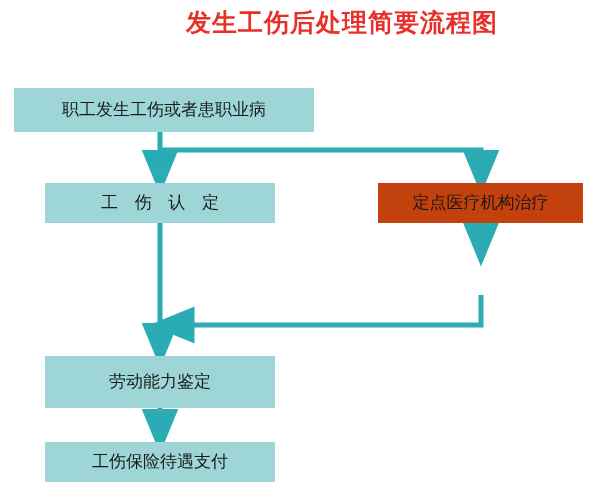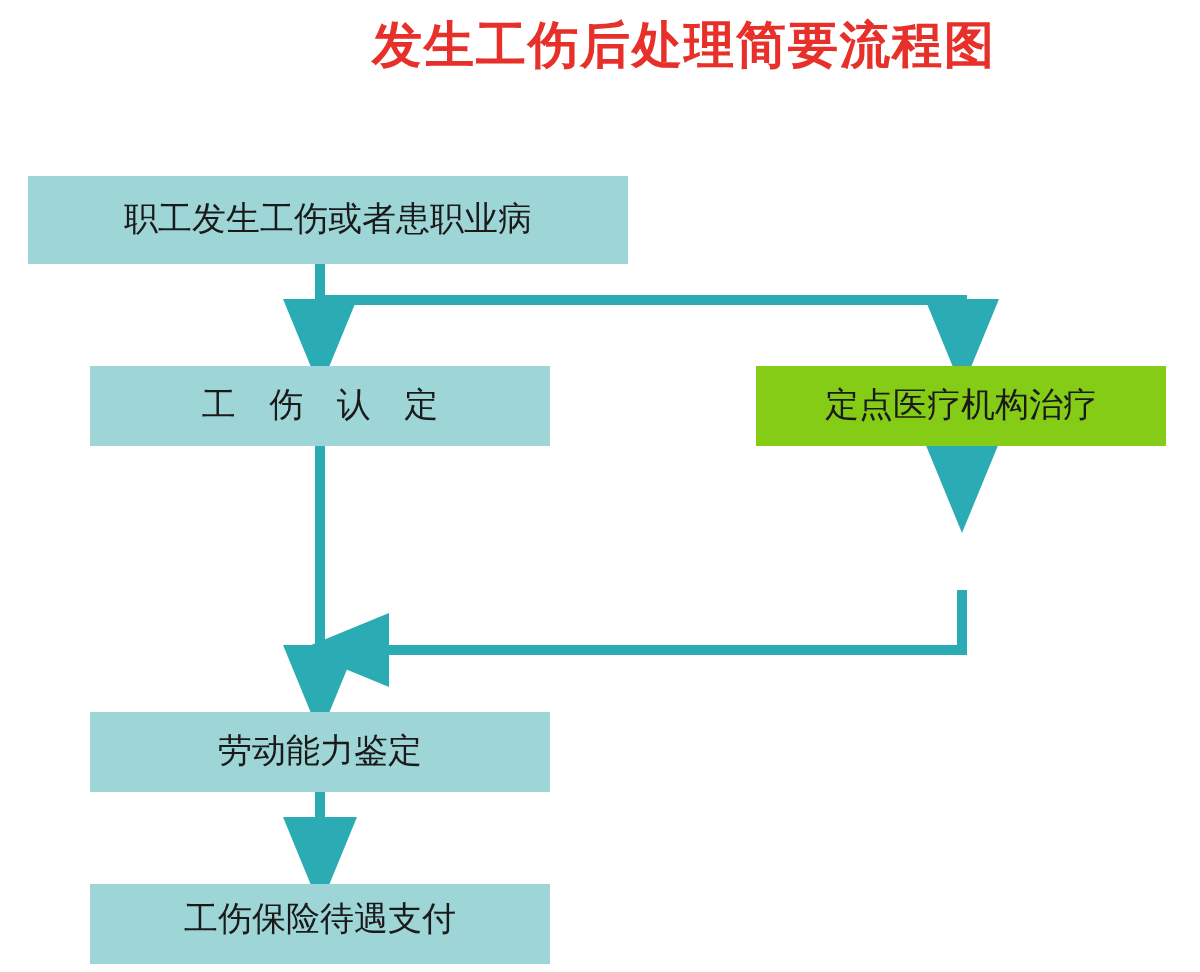--- a/index.html
+++ b/index.html
@@ -94,23 +94,23 @@
       <path d="M160,396 L160,431" stroke="#2bacb4" stroke-width="5" fill="none" marker-end="url(#arrowhead)"></path>
     </g>
   </svg>
 
   <div class="node" style="left: 14px; top: 76px; width: 300px; height: 44px; background: rgb(158, 213, 214); color: rgb(26, 26, 26); margin-top: 12px;">
     <span>职工发生工伤或者患职业病</span>
   </div>
   <div class="node wide-space" style="left: 45px; top: 183px; width: 230px; height: 40px; background: rgb(158, 213, 214); color: rgb(26, 26, 26);">
     <span>工 伤 认 定</span>
   </div>
-  <div class="node" style="left: 378px; top: 183px; width: 205px; height: 40px; background: #84cc16; color: rgb(26, 26, 26);">
+  <div class="node" style="left: 378px; top: 183px; width: 205px; height: 40px; background: #c2410c; color: rgb(26, 26, 26);">
     <span>定点医疗机构治疗</span>
   </div>
-  <div class="node" style="left: 45px; top: 356px; width: 230px; height: 40px; background: rgb(158, 213, 214); color: rgb(26, 26, 26);">
+  <div class="node" style="left: 45px; top: 356px; width: 230px; height: 52px; background: rgb(158, 213, 214); color: rgb(26, 26, 26);">
     <span>劳动能力鉴定</span>
   </div>
-  <div class="node" style="left: 45px; top: 442px; width: 230px; height: 40px; background: rgb(158, 213, 214); color: rgb(26, 26, 26); font-family: Liberation Mono, monospace;">
+  <div class="node" style="left: 45px; top: 442px; width: 230px; height: 40px; background: rgb(158, 213, 214); color: rgb(26, 26, 26);">
     <span>工伤保险待遇支付</span>
   </div>
 
 </div>
 
 </body></html>

